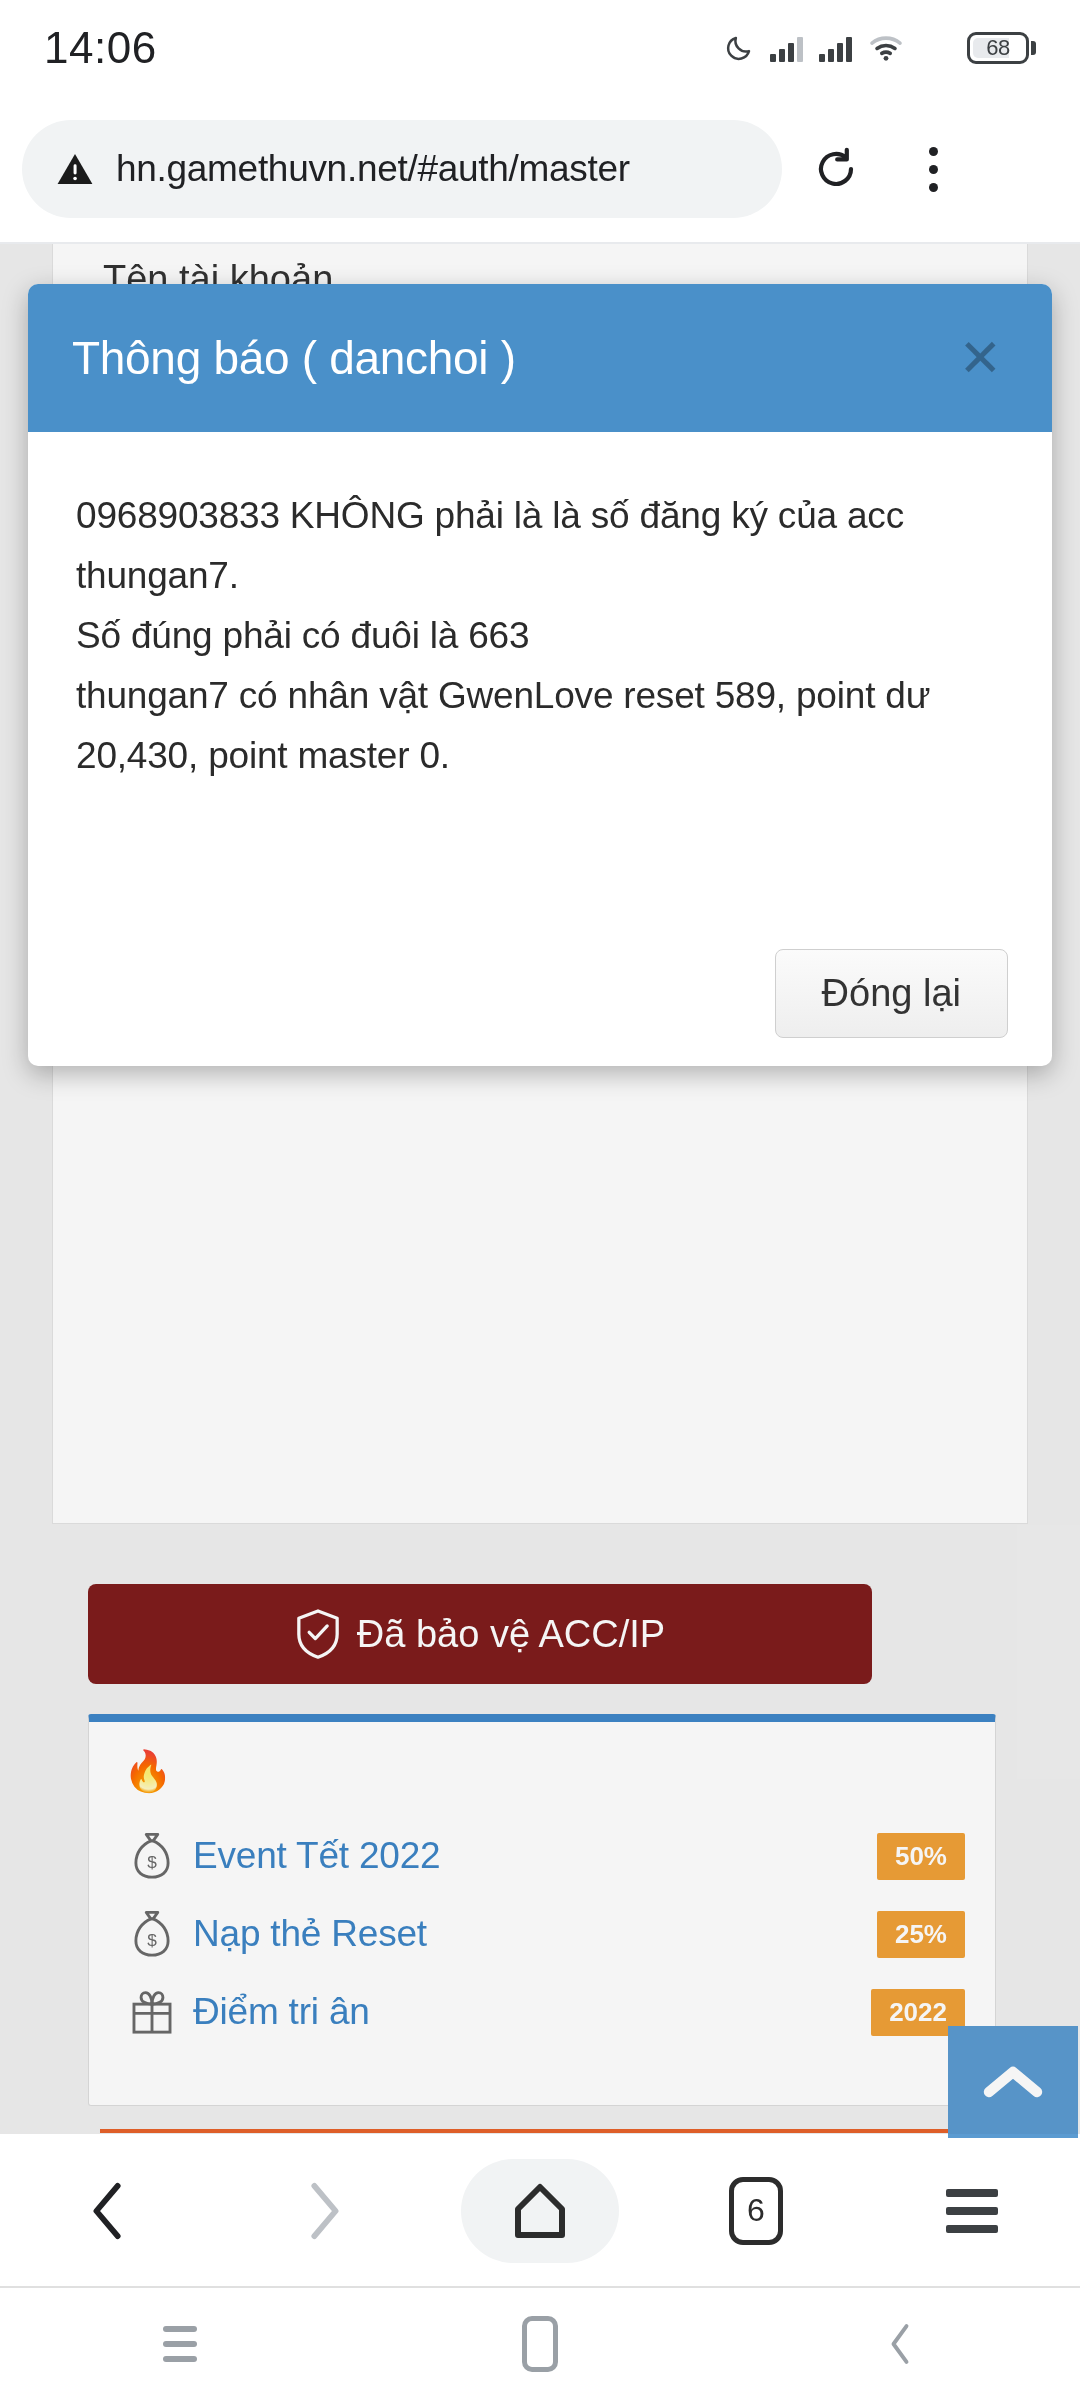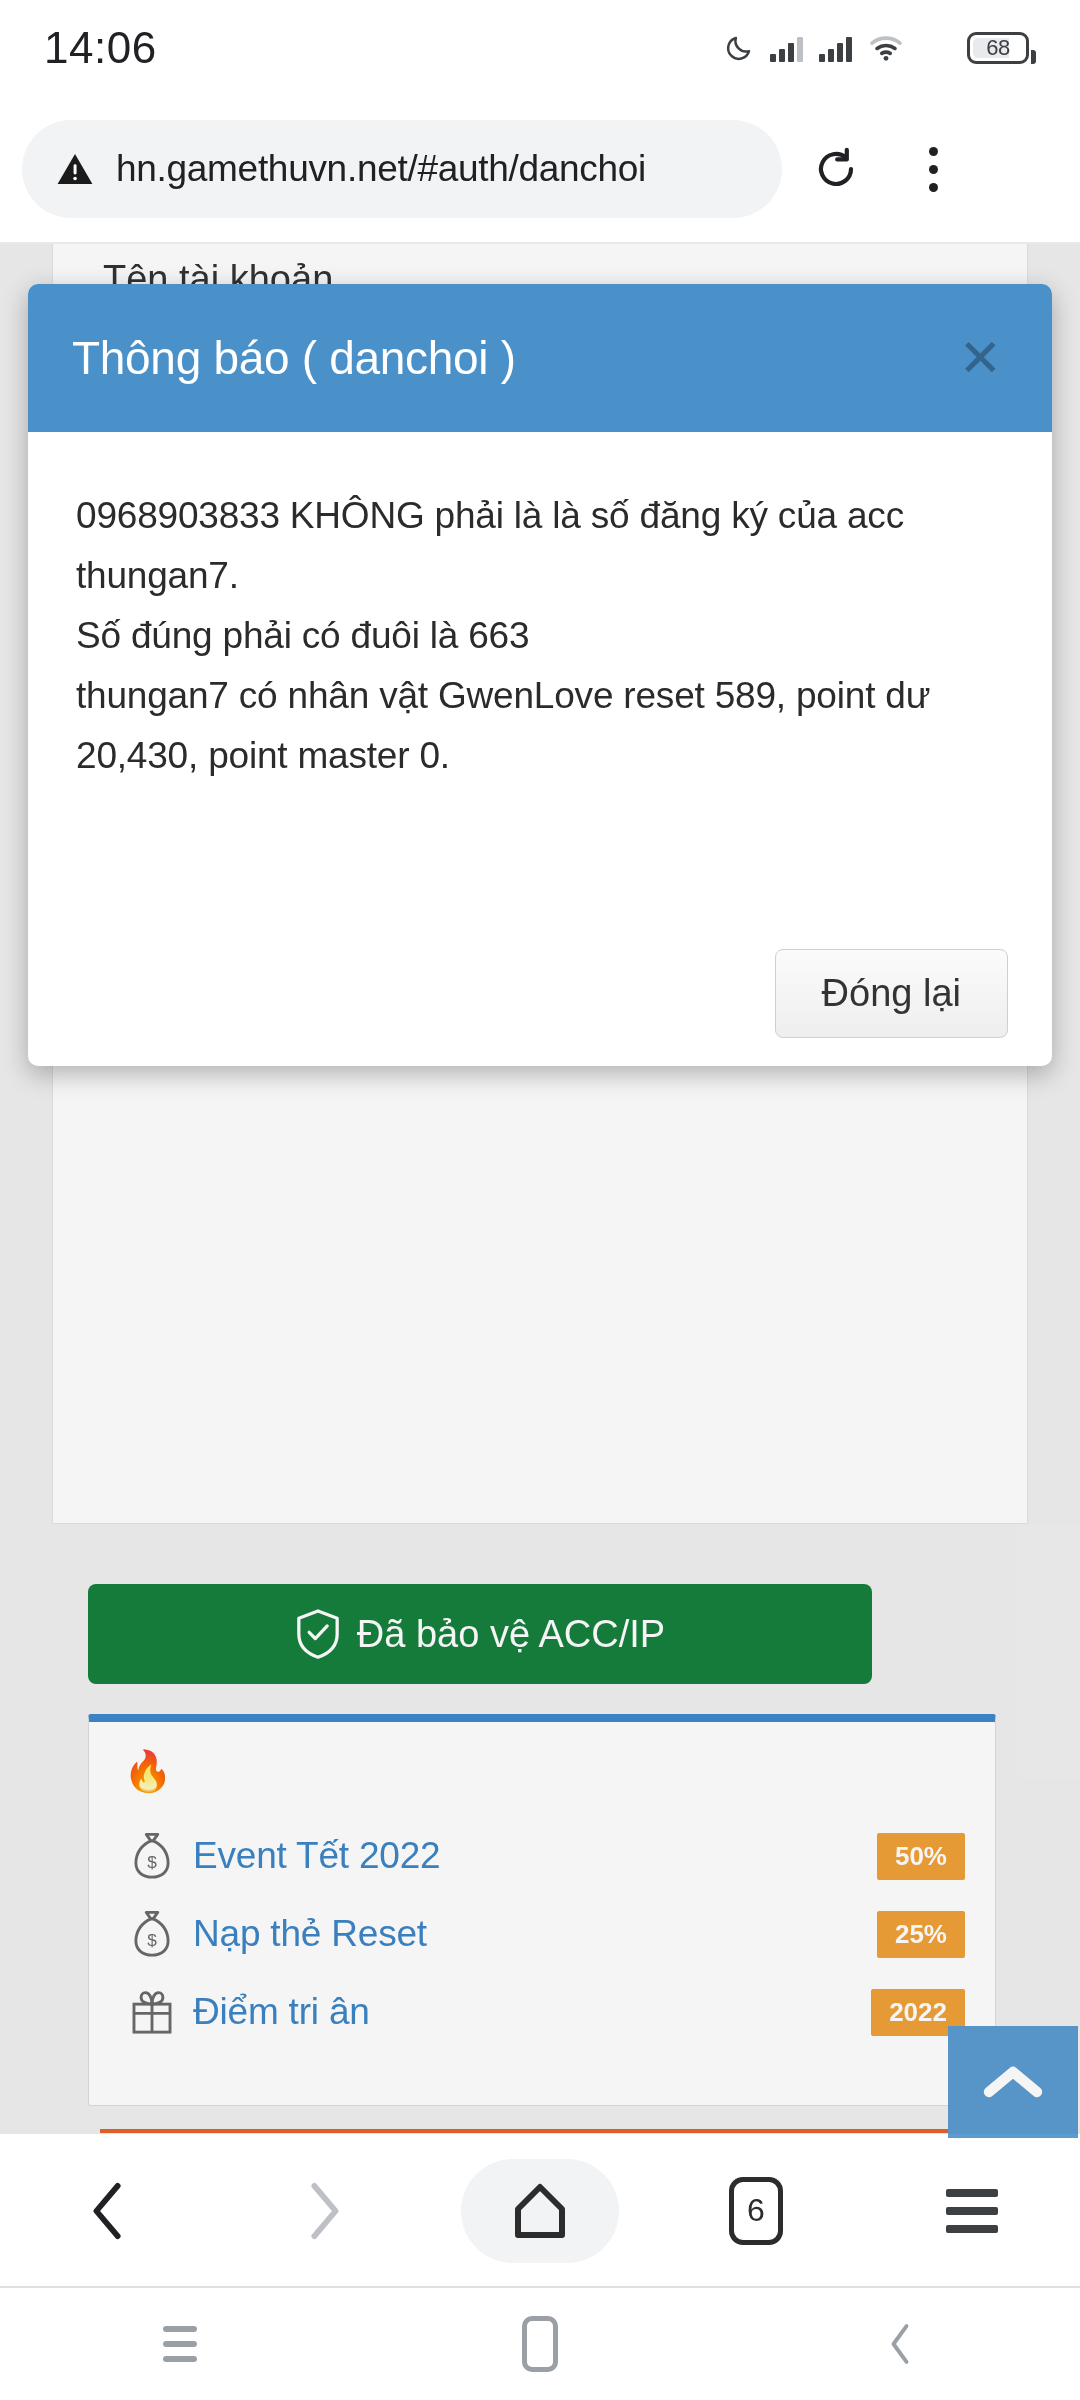--- a/index.html
+++ b/index.html
@@ -22,21 +22,21 @@
   .icon-moon { width: 30px; height: 30px; }
   .sig { display: flex; align-items: flex-end; gap: 3px; height: 28px; }
   .sig i { display:block; width: 6px; background: #3c4043; border-radius: 1px; }
   .sig i:nth-child(1){ height: 8px; }
   .sig i:nth-child(2){ height: 13px; }
   .sig i:nth-child(3){ height: 19px; }
   .sig i:nth-child(4){ height: 25px; }
   .sig.dim i:nth-child(4){ background:#bdc1c6; }
   .wifi { width: 36px; height: 28px; }
   .battery {
-    display:flex; align-items:flex-end;padding-left:47px;
+    display:flex; align-items:center;padding-left:47px;
   }
   .batt-body {
     width: 62px; height: 32px; border: 3px solid #3c4043; border-radius: 9px;
     display:flex; align-items:center; justify-content:center;
     position: relative; background: #ffffff;
   }
   .batt-fill {
     position:absolute; left:3px; top:3px; bottom:3px; width: 36px;
     background:#e8eaed; border-radius: 5px 0 0 5px;
   }
@@ -99,21 +99,21 @@
   .btn-kiemtra {
     position:absolute; top: 652px; left: 50px; width: 242px; height: 98px;
     background: #f0a138; border: none; border-radius: 8px; color:#ffffff;
     font-size: 38px; font-family:"Liberation Sans", sans-serif; cursor:pointer;
     display:flex; align-items:center; justify-content:center;
   }
 
   
   .protect-banner {
     position:absolute; top: 1340px; left: 88px; width: 784px; height: 100px;
-    background:#15803d; border-radius: 8px; display:flex; align-items:center;
+    background:#7f1d1d; border-radius: 8px; display:flex; align-items:center;
     justify-content:center; gap: 16px; color:#ffffff; font-size: 38px;
   }
   .shield-ico { width: 46px; height: 52px; }
 
   
   .events-card {
     position:absolute; top: 1470px; left: 88px; width: 908px; height: 392px;
     background:#ffffff; border:1px solid #dddddd; border-top: 8px solid #3f87c9;
     border-radius: 3px;
   }
@@ -252,21 +252,21 @@
     </div>
   </div>
 
   <div class="urlbar-row">
     <div class="omnibox">
       <svg class="warn-tri" viewBox="0 0 24 24">
         <path d="M12 2.6 23 21.4 1 21.4z" fill="#1b1b1b"></path>
         <rect x="11.1" y="9" width="1.9" height="6.4" fill="#ffffff" rx="0.9"></rect>
         <circle cx="12.05" cy="18" r="1.15" fill="#ffffff"></circle>
       </svg>
-      <span class="omnibox-url">hn.gamethuvn.net/#auth/danchoi</span>
+      <span class="omnibox-url">hn.gamethuvn.net/#auth/master</span>
     </div>
     <div class="reload-btn">
       <svg class="reload-ico" viewBox="0 0 24 24">
         <path d="M19.5 12a7.5 7.5 0 1 1-2.6-5.7" fill="none" stroke="#202124" stroke-width="2.1" stroke-linecap="round"></path>
         <path d="M17.4 2.4 L17.4 7.2 L12.6 7.2" fill="none" stroke="#202124" stroke-width="2.1" stroke-linecap="round" stroke-linejoin="round"></path>
       </svg>
     </div>
     <div class="kebab">
       <span></span>
       <span></span>

